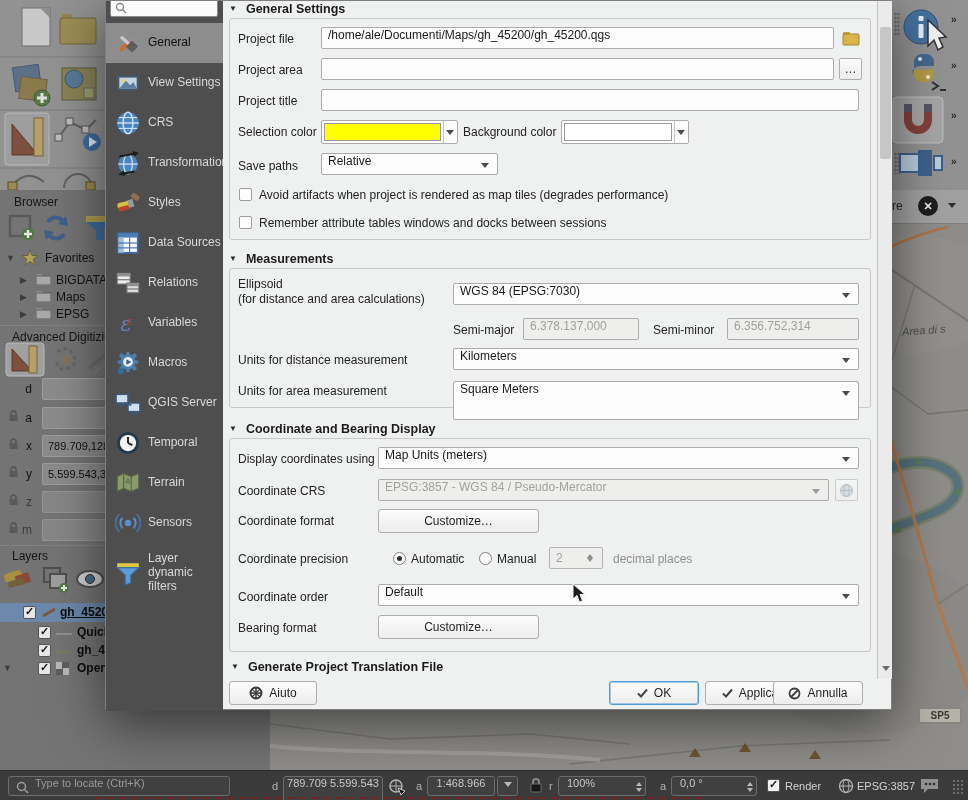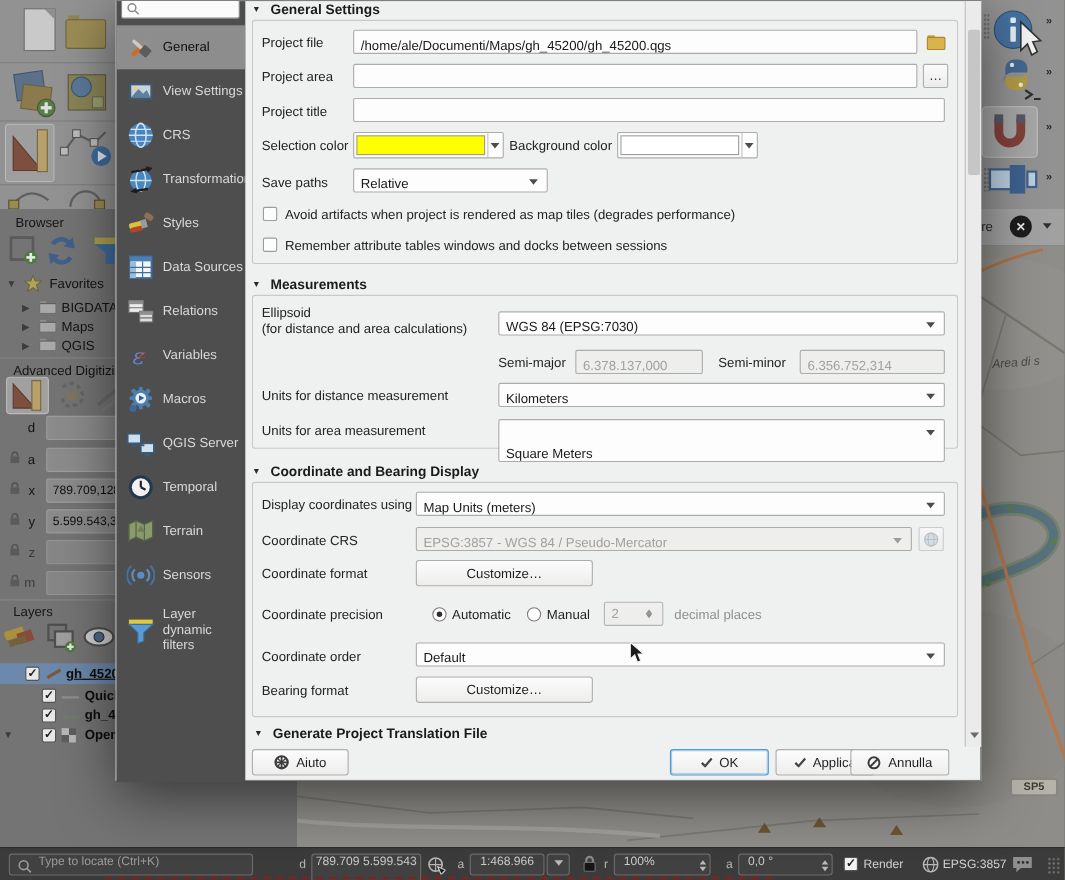--- a/index.html
+++ b/index.html
@@ -34,21 +34,21 @@
 .sb-search{position:absolute;left:4px;top:-6px;width:108px;height:22px;background:#fbfbfb;border:1px solid #8a8a8a;border-radius:2px;display:flex;align-items:flex-end;padding:0 4px 2px}
 .sb-items{position:absolute;left:0;top:22px;width:117px}
 .sb-item{display:flex;align-items:center;gap:7px;padding-left:8px;min-height:40px;color:#d9d9d9;font-size:12px;line-height:1.15;cursor:default}
 .sb-item.sel{background:#8d8d8d;color:#0f0f0f}
 .sb-item .ic{flex:0 0 27px;display:flex;align-items:center;justify-content:center}
 .g-head{position:absolute;font-weight:bold;font-size:12.5px;color:#1b1b1b;white-space:nowrap}
 .g-head::before{content:"▼";font-size:8px;margin-right:9px;vertical-align:2px;color:#2a2a2a}
 .gbox{position:absolute;border:1px solid #c9c9c9;border-radius:3px}
 .flbl{position:absolute;font-size:12px;color:#232323;white-space:nowrap}
 .dim{color:#8f8f8f}
-.inp{position:absolute;background:#fdfdfd;border:1px solid #adacab;border-radius:2px;font-size:12px;color:#191919;display:flex;align-items:flex-end;padding:0 6px;white-space:nowrap;overflow:hidden}
+.inp{position:absolute;background:#fdfdfd;border:1px solid #adacab;border-radius:2px;font-size:12px;color:#191919;display:flex;align-items:flex-start;padding:0 6px;white-space:nowrap;overflow:hidden}
 .inp.dis{background:#eeeeec;color:#a2a1a0}
 .combo::after{content:"";position:absolute;right:8px;top:9px;border:4px solid transparent;border-top:5px solid #4c4c4c}
 .combo.dis::after{border-top-color:#9c9c9c}
 .swatch{position:absolute;background:#fdfdfd;border:1px solid #adacab;border-radius:2px;display:flex}
 .swatch .col{flex:1;margin:2px;border:1px solid #9d9d9d}
 .swatch .dd{flex:0 0 14px;border-left:1px solid #c2c2c2;position:relative}
 .swatch .dd::after{content:"";position:absolute;right:3px;top:9px;border:4px solid transparent;border-top:5px solid #4c4c4c}
 .btn{position:absolute;background:linear-gradient(#fcfcfc,#ededec);border:1px solid #aeaeae;border-radius:3px;font-size:12px;color:#1f1f1f;display:flex;align-items:center;justify-content:center;gap:6px;height:24px;white-space:nowrap}
 .btn.focus{border-color:#4e9cd4;box-shadow:inset 0 0 0 1px rgba(96,163,216,.55)}
 .smallbtn{position:absolute;background:linear-gradient(#fbfbfb,#ececeb);border:1px solid #aeaeae;border-radius:2px;display:flex;align-items:center;justify-content:center;font-size:12px;color:#333}
@@ -158,21 +158,21 @@
     <svg class="abs" style="left:36px;top:99px" width="15" height="13" viewBox="0 0 15 13">
         <rect x="0" y="2" width="6" height="3" fill="#8f8f8f"></rect>
         <rect x="0" y="4" width="15" height="9" fill="#a9a9a9" stroke="#5e5e5e"></rect>
       </svg>
     <span class="abs tree-lbl" style="left:56px;top:100px">Maps</span>
     <span class="abs tw" style="left:20px;top:119px">▶</span>
     <svg class="abs" style="left:36px;top:116px" width="15" height="13" viewBox="0 0 15 13">
         <rect x="0" y="2" width="6" height="3" fill="#8f8f8f"></rect>
         <rect x="0" y="4" width="15" height="9" fill="#a9a9a9" stroke="#5e5e5e"></rect>
       </svg>
-    <span class="abs tree-lbl" style="left:56px;top:117px">QGIS</span>
+    <span class="abs tree-lbl" style="left:56px;top:117px">EPSG</span>
   </div>
 
   <div class="abs panelcol" style="left:0;top:325px;width:270px;height:220px;overflow:hidden;border-top:1px solid #828282">
     <div class="abs ptitle" style="left:12px;top:4px">Advanced Digitizing</div>
     <svg class="abs" style="left:5px;top:16px" width="110" height="36" viewBox="0 0 110 36">
       <g>
           <rect x="1" y="1" width="38" height="33" rx="3" fill="#a0a0a0" stroke="#bababa"></rect>
           <polygon points="7,29 27,29 7,7" fill="#7c4f3e" stroke="#5c392c"></polygon>
           <rect x="24" y="4" width="8" height="27" fill="#b7a06a" stroke="#76643c"></rect>
         </g>

